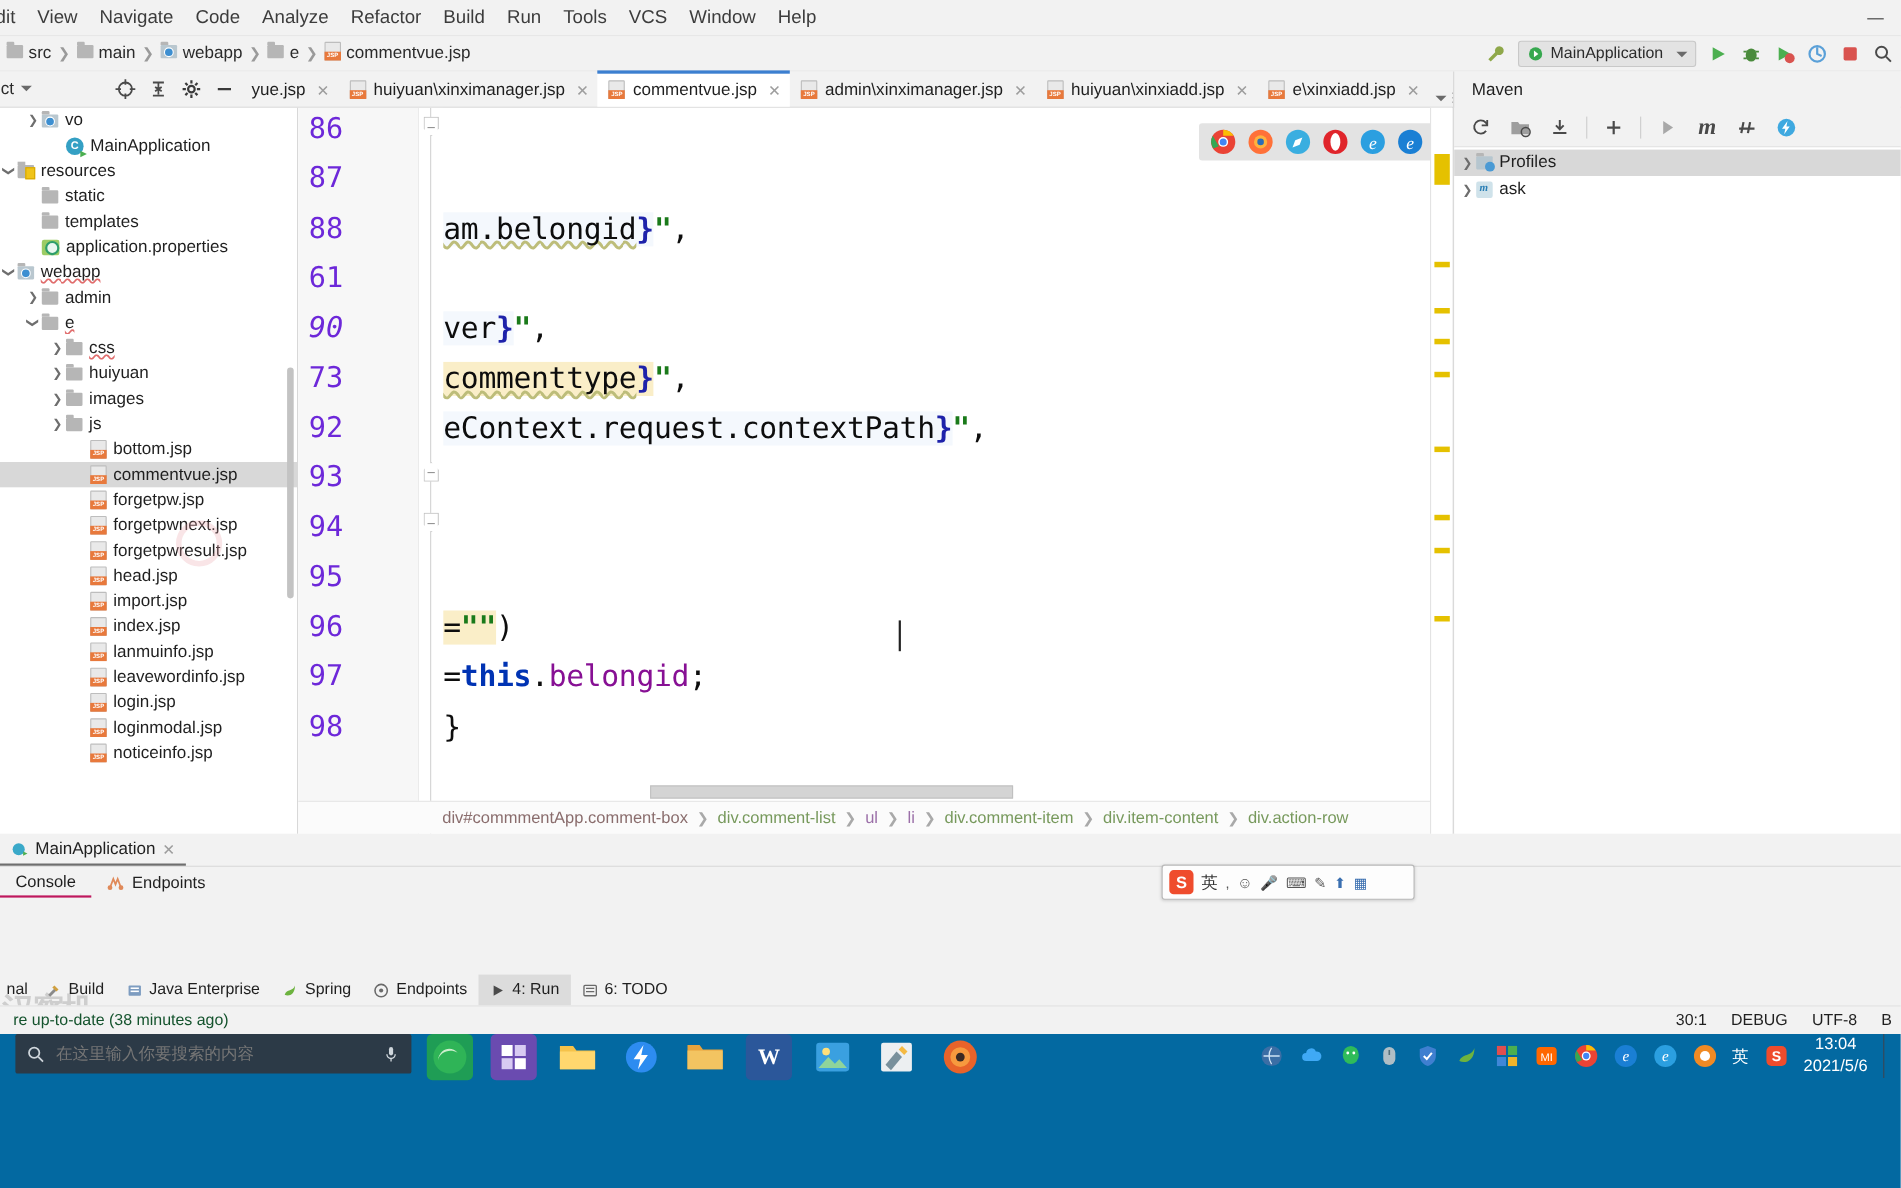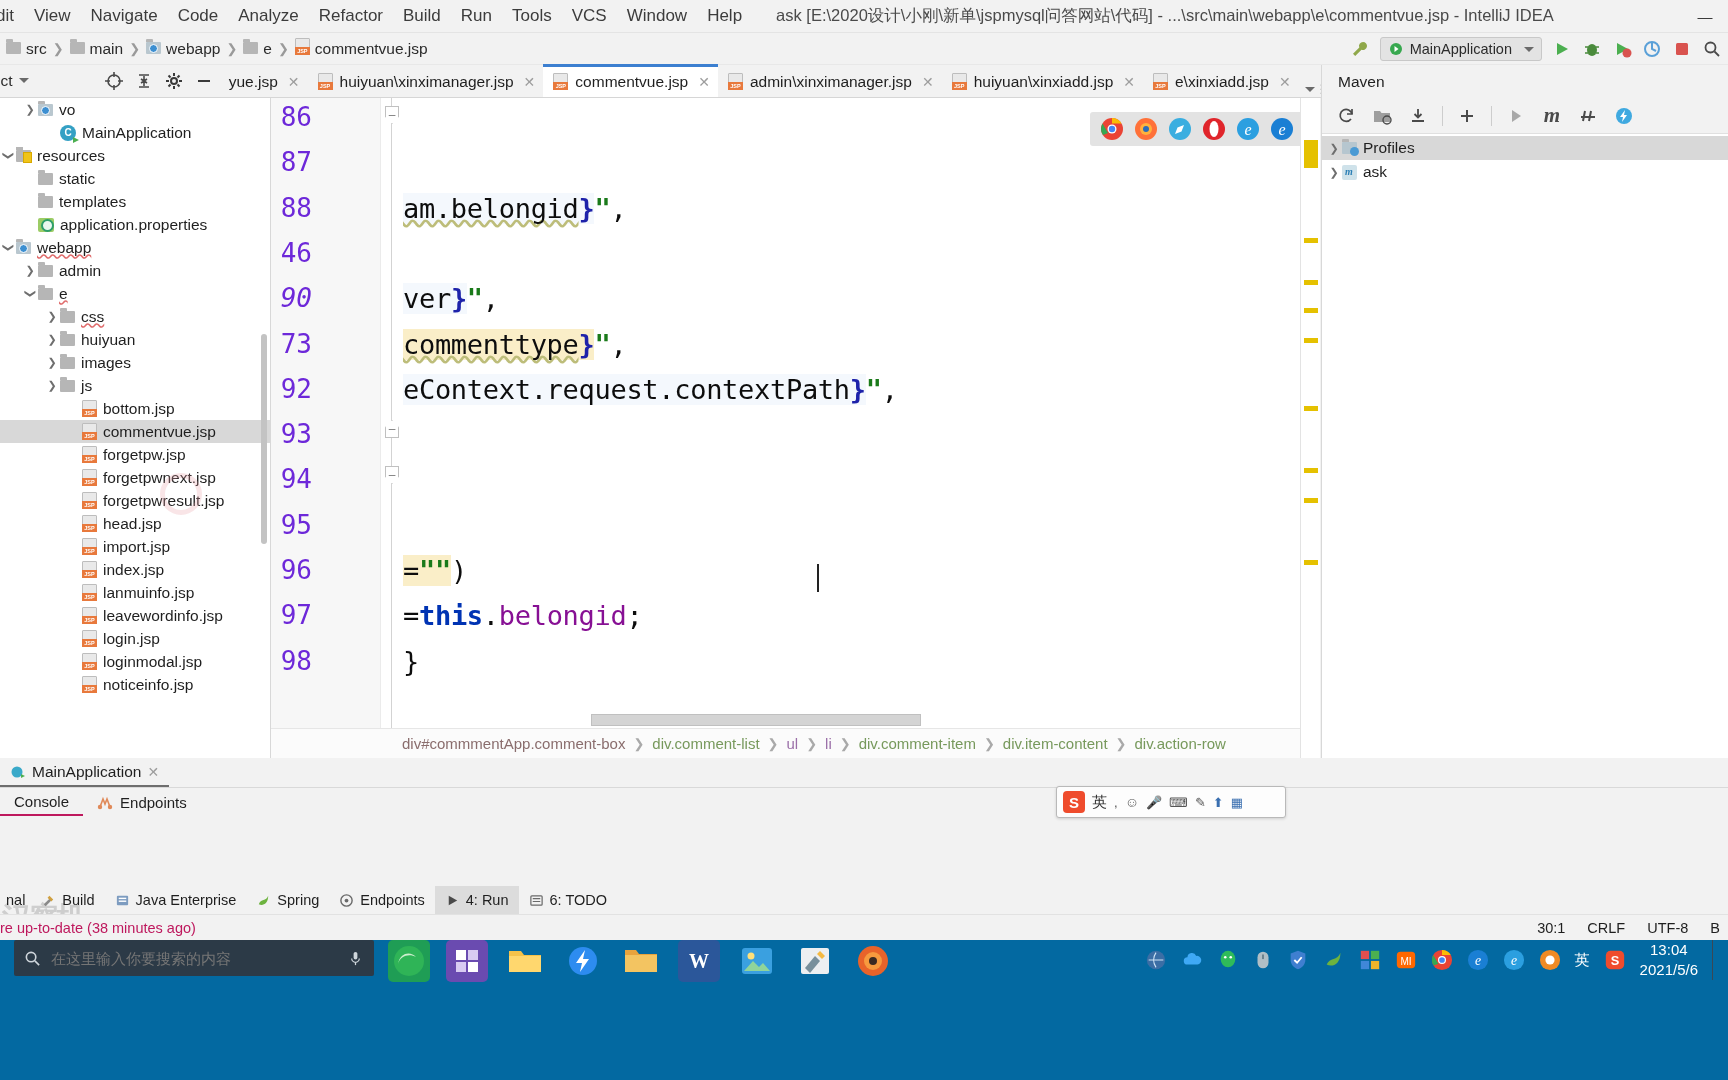--- a/index.html
+++ b/index.html
@@ -263,21 +263,21 @@
   .toolwin-bar {
     position:absolute; left:0; top:886px; width:1728px; height:28px;
     display:flex; align-items:center; gap:0px;
   }
   .twbtn { display:flex;align-items:center;gap:6px;font-size:14.5px;color:#1f1f1f;padding:0 10px;height:28px;}
   .twbtn.active { background:#dcdcdc; }
   .statusline {
     position:absolute; left:0; top:914px; width:1728px; height:26px; background:#f2f2f2;
     display:flex; align-items:center; border-top:1px solid #e2e2e2;
   }
-  .st-left { font-size:14.5px; color:#be185d; padding-left:0px; }
+  .st-left { font-size:14.5px; color:#14532d; padding-left:12px; }
   .st-right { position:absolute; right:8px; display:flex; align-items:center; gap:22px;
               font-size:14.5px; color:#1f1f1f; }
 
   
   .taskbar {
     position:absolute; left:0; top:940px; width:1728px; height:140px; background:#0369a1;
     display:flex; align-items:flex-start;
   }
   .tb-search {
     width:360px; height:36px; margin-left:14px; background:#2c3a47; border-radius:2px;
@@ -308,21 +308,20 @@
       <span class="menu-item">Code</span>
       <span class="menu-item">Analyze</span>
       <span class="menu-item">Refactor</span>
       <span class="menu-item">Build</span>
       <span class="menu-item">Run</span>
       <span class="menu-item">Tools</span>
       <span class="menu-item">VCS</span>
       <span class="menu-item">Window</span>
       <span class="menu-item">Help</span>
     </div>
-    <div class="title-text">ask [E:\2020设计\小刚\新单\jspmysql问答网站\代码] - ...\src\main\webapp\e\commentvue.jsp - IntelliJ IDEA</div>
     <div class="win-controls">
       <div class="win-btn">—</div>
     </div>
   </div>
 
   <div class="navbar">
     <div class="crumb" style="padding-left:6px;">
       <span class="ic"><span class="folder-ic"></span></span>
       <span>src</span>
       <span class="sep">❯</span>
@@ -667,21 +666,21 @@
       </div>
     <div class="proj-scroll"></div>
     <div class="wm-ghost"></div>
   </div>
 
   <div class="editor">
     <div class="gutter">
         <div class="lineno" style="top: 4px;">86</div>
         <div class="lineno" style="top: 49.3px;">87</div>
         <div class="lineno" style="top: 94.6px;">88</div>
-        <div class="lineno" style="top: 139.9px;">46</div>
+        <div class="lineno" style="top: 139.9px;">61</div>
         <div class="lineno" style="top: 185.2px; font-style: italic;">90</div>
         <div class="lineno" style="top: 230.5px;">73</div>
         <div class="lineno" style="top: 275.8px;">92</div>
         <div class="lineno" style="top: 321.1px;">93</div>
         <div class="lineno" style="top: 366.4px;">94</div>
         <div class="lineno" style="top: 411.7px;">95</div>
         <div class="lineno" style="top: 457px;">96</div>
         <div class="lineno" style="top: 502.3px;">97</div>
         <div class="lineno" style="top: 547.6px;">98</div>
       </div>
@@ -944,21 +943,21 @@
           </svg>
       </span>
       <span>6: TODO</span>
     </span>
   </div>
 
   <div class="statusline">
     <span class="st-left">re up-to-date (38 minutes ago)</span>
     <span class="st-right">
       <span>30:1</span>
-      <span>CRLF</span>
+      <span>DEBUG</span>
       <span>UTF-8</span>
       <span>B</span>
     </span>
   </div>
 
   <div class="taskbar">
     <div class="tb-search">
       <span>
         <svg width="17" height="17" viewBox="0 0 18 18" stroke="#cfd6dc" stroke-width="1.7" fill="none">
             <circle cx="7.5" cy="7.5" r="5"></circle>

